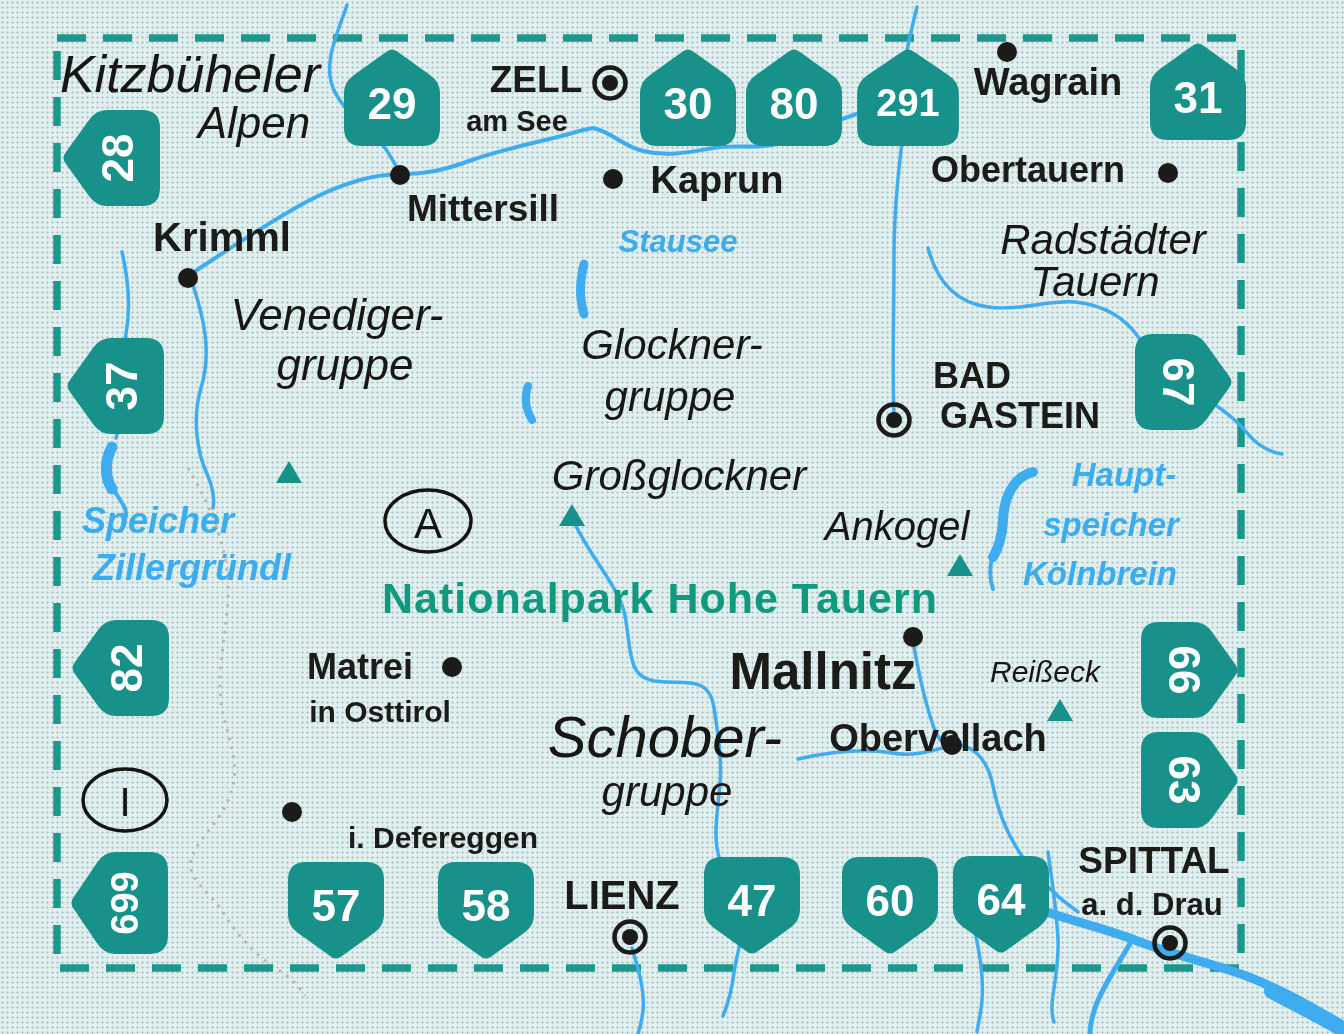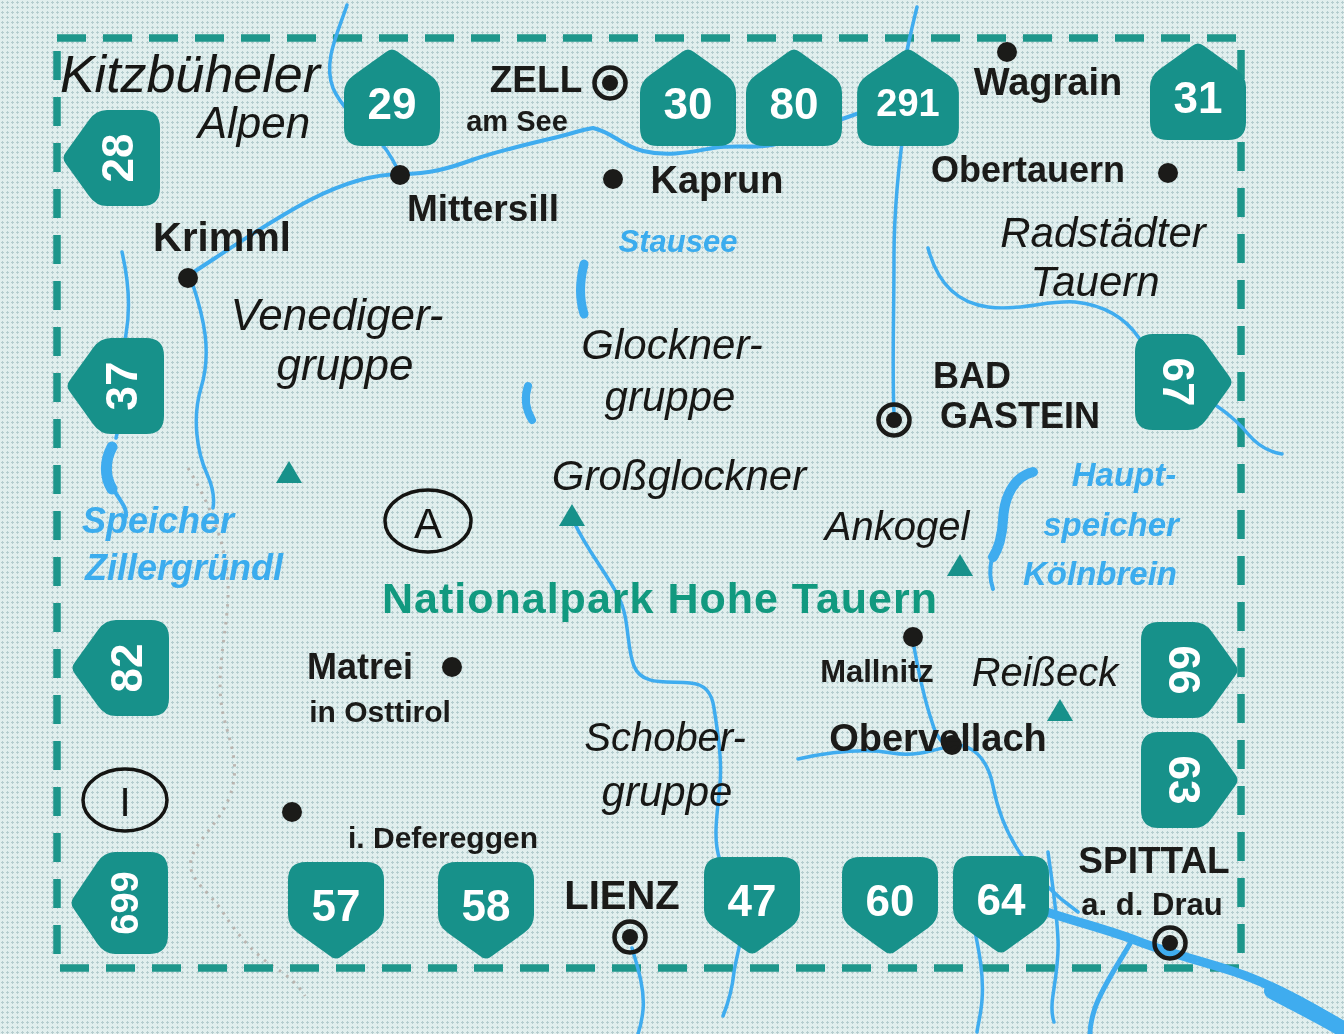--- a/index.html
+++ b/index.html
@@ -182,52 +182,52 @@
   <div class="lbl region" style="left:254px;top:123px;font-size:44px">Alpen</div>
 
   <div class="lbl town" style="left:536px;top:79px;font-size:37px">ZELL</div>
   <div class="lbl town" style="left:517px;top:121px;font-size:29px">am See</div>
   <div class="lbl town" style="left:483px;top:208px;font-size:37px">Mittersill</div>
   <div class="lbl town" style="left:222px;top:237px;font-size:40px">Krimml</div>
   <div class="lbl town" style="left:717px;top:180px;font-size:38px">Kaprun</div>
   <div class="lbl town" style="left:1028px;top:170px;font-size:36px">Obertauern</div>
   <div class="lbl town" style="left:1048px;top:82px;font-size:38px">Wagrain</div>
 
-  <div class="lbl region" style="left:1103px;top:233px;font-size:42px">Radstädter</div>
+  <div class="lbl region" style="left:1103px;top:240px;font-size:42px">Radstädter</div>
   <div class="lbl region" style="left:1095px;top:282px;font-size:42px">Tauern</div>
 
   <div class="lbl water" style="left:678px;top:241px;font-size:31px">Stausee</div>
 
   <div class="lbl region" style="left:337px;top:315px;font-size:44px">Venediger-</div>
   <div class="lbl region" style="left:345px;top:365px;font-size:44px">gruppe</div>
   <div class="lbl region" style="left:672px;top:345px;font-size:42px">Glockner-</div>
   <div class="lbl region" style="left:670px;top:397px;font-size:42px">gruppe</div>
 
   <div class="lbl town" style="left:972px;top:376px;font-size:36px">BAD</div>
   <div class="lbl town" style="left:1020px;top:416px;font-size:36px">GASTEIN</div>
 
   <div class="lbl region" style="left:679px;top:476px;font-size:42px">Großglockner</div>
   <div class="lbl region" style="left:897px;top:526px;font-size:40px">Ankogel</div>
 
   <div class="lbl water" style="left:1124px;top:474px;font-size:33px">Haupt-</div>
   <div class="lbl water" style="left:1111px;top:524px;font-size:33px">speicher</div>
   <div class="lbl water" style="left:1100px;top:573px;font-size:33px">Kölnbrein</div>
 
   <div class="lbl water" style="left:158px;top:521px;font-size:36px">Speicher</div>
-  <div class="lbl water" style="left:184px;top:568px;font-size:36px">Zillergründl</div>
+  <div class="lbl water" style="left:192px;top:568px;font-size:36px">Zillergründl</div>
 
   <div class="lbl park" style="left:635px;top:598px;font-size:43px">Nationalpark Hohe Tauern</div>
 
   <div class="lbl town" style="left:360px;top:667px;font-size:36px">Matrei</div>
   <div class="lbl town" style="left:380px;top:712px;font-size:30px">in Osttirol</div>
-  <div class="lbl town" style="left:877px;top:671px;font-size:31px">Mallnitz</div>
-  <div class="lbl region" style="left:1045px;top:672px;font-size:40px">Reißeck</div>
+  <div class="lbl town" style="left:823px;top:671px;font-size:51px">Mallnitz</div>
+  <div class="lbl region" style="left:1045px;top:672px;font-size:30px">Reißeck</div>
   <div class="lbl town" style="left:938px;top:738px;font-size:38px">Obervellach</div>
 
-  <div class="lbl region" style="left:665px;top:737px;font-size:40px">Schober-</div>
+  <div class="lbl region" style="left:665px;top:737px;font-size:58px">Schober-</div>
   <div class="lbl region" style="left:667px;top:792px;font-size:42px">gruppe</div>
 
   <div class="lbl town" style="left:443px;top:838px;font-size:30px">i. Defereggen</div>
 
   <div class="lbl town" style="left:622px;top:895px;font-size:40px">LIENZ</div>
   <div class="lbl town" style="left:1154px;top:860px;font-size:37px">SPITTAL</div>
   <div class="lbl town" style="left:1152px;top:904px;font-size:31px">a. d. Drau</div>
 
 </div>
 

